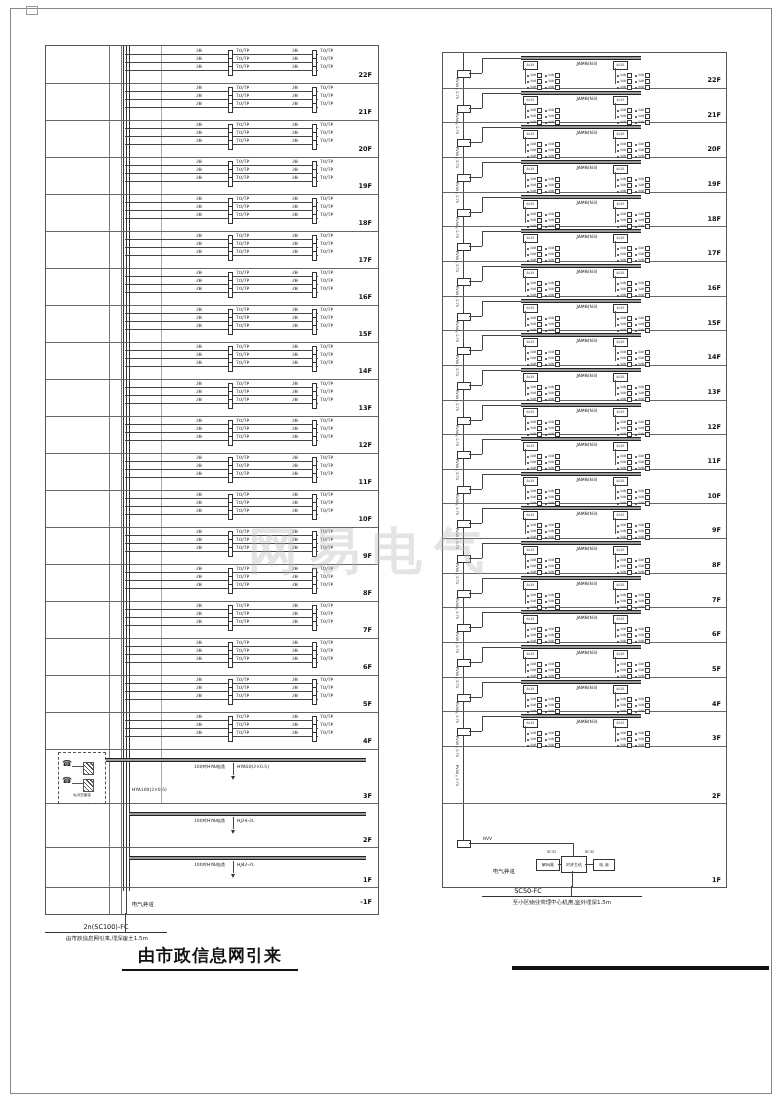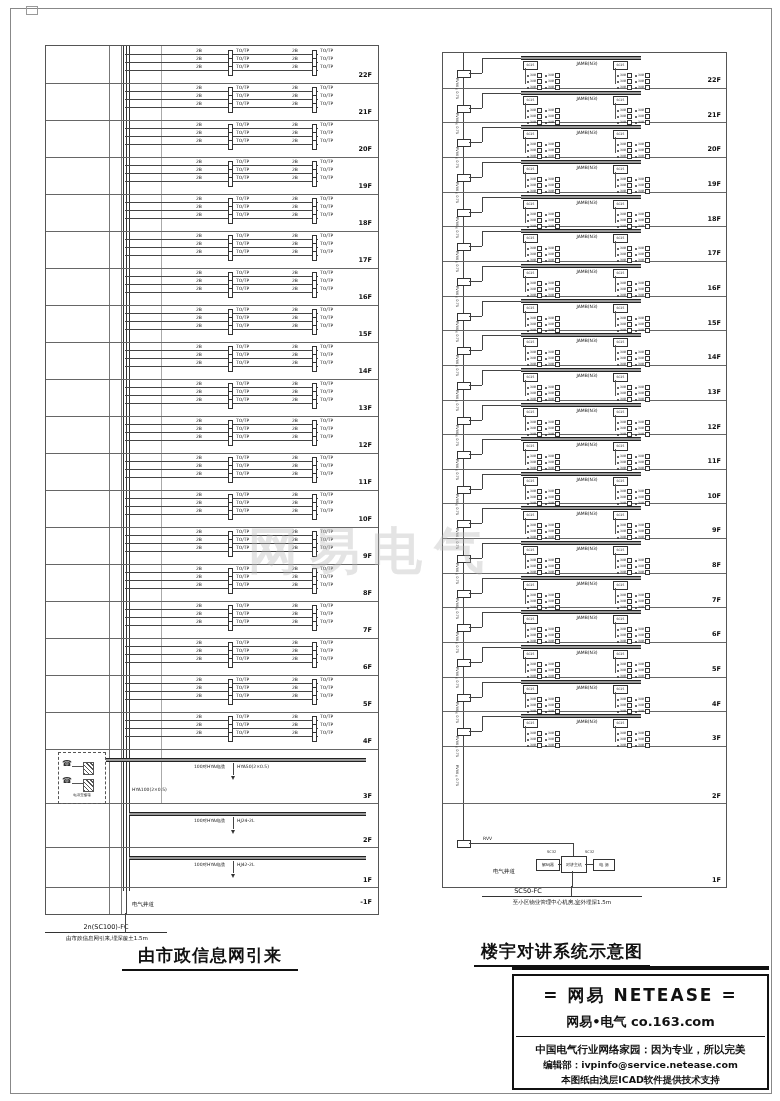--- a/index.html
+++ b/index.html
@@ -38,39 +38,30 @@
 <body>
 
 <div id="stage">
 
   <div class="abs" style="left:10px;top:8px;width:760px;height:1084px;border:1px solid #888;"></div>
   <div class="abs" style="left:26px;top:6px;width:10px;height:7px;border:1px solid #999;"></div>
 
   <div id="watermark" class="abs" style="left:248px;top:518px;">网易电气</div>
 
   <div class="abs diag-title" style="left:122px;top:944px;width:176px;">由市政信息网引来</div>
-  <div class="abs diag-title" style="left:474px;top:940px;width:176px;">楼宇对讲系统示意图</div>
 
   <div class="abs note-code" style="left:58px;top:923px;width:96px;">2n(SC100)-FC</div>
   <div class="abs uline" style="left:45px;top:932px;width:122px;"></div>
   <div class="abs note-desc" style="left:34px;top:935px;width:146px;">由市政信息网引来,埋深覆土1.5m</div>
 
   <div class="abs note-code" style="left:482px;top:887px;width:92px;">SC50-FC</div>
   <div class="abs uline" style="left:482px;top:896px;width:160px;"></div>
   <div class="abs note-desc" style="left:462px;top:899px;width:200px;">至小区物业管理中心机房,室外埋深1.5m</div>
 
   <div class="abs" style="left:512px;top:966px;width:257px;height:4px;background:#111;"></div>
-  <div id="title-block" class="abs" style="left:512px;top:974px;width:253px;height:112px;">
-    <div class="tb-r1">= 网易  NETEASE =</div>
-    <div class="tb-r2">网易•电气   co.163.com</div>
-    <div class="tb-div"></div>
-    <div class="tb-r3">中国电气行业网络家园：因为专业，所以完美</div>
-    <div class="tb-r4">编辑部：ivpinfo@service.netease.com</div>
-    <div class="tb-r5">本图纸由浅层ICAD软件提供技术支持</div>
-  </div>
 
 <div class="abs frame" style="left: 45px; top: 45px; width: 332px; height: 868px;">
       <div class="abs" style="left: 63px; top: 0px; width: 0px; height: 868px; border-left: 1px solid rgb(119, 119, 119);"></div>
       <div class="abs" style="left: 75px; top: 0px; width: 0px; height: 868px; border-left: 1px solid rgb(119, 119, 119);"></div>
       <div class="abs" style="left: 77px; top: 0px; width: 7px; height: 845px; background: repeating-linear-gradient(90deg, rgb(51, 51, 51) 0px, rgb(51, 51, 51) 1px, transparent 1px, transparent 3px);"></div>
       <div class="abs" style="left: 115px; top: 0px; width: 0px; height: 757px; border-left: 1px solid rgb(170, 170, 170);"></div>
       <div class="abs" style="left: 0px; top: 37px; width: 332px; height: 0px; border-top: 1px solid rgb(102, 102, 102);"></div>
       <div class="abs" style="left: 79px; top: 8px; width: 193px; height: 0px; border-top: 1px solid rgb(68, 68, 68);"></div>
       <div class="abs t4" style="left: 150px; top: 3px;">2B</div>
       <div class="abs outlet" style="left: 182px; top: 4px;"></div>

